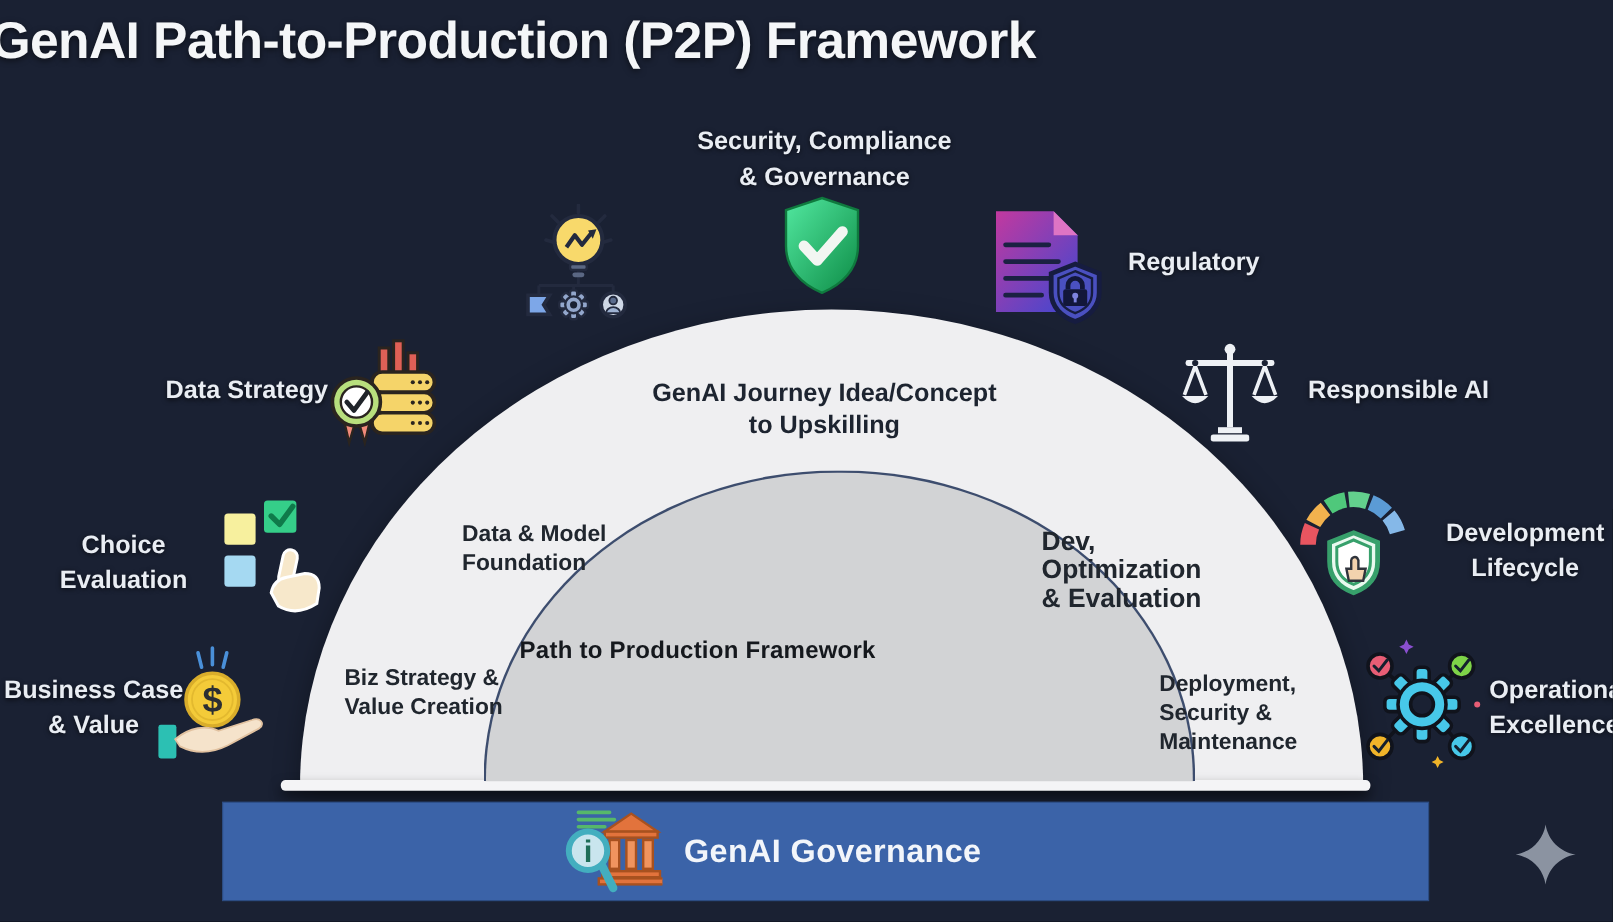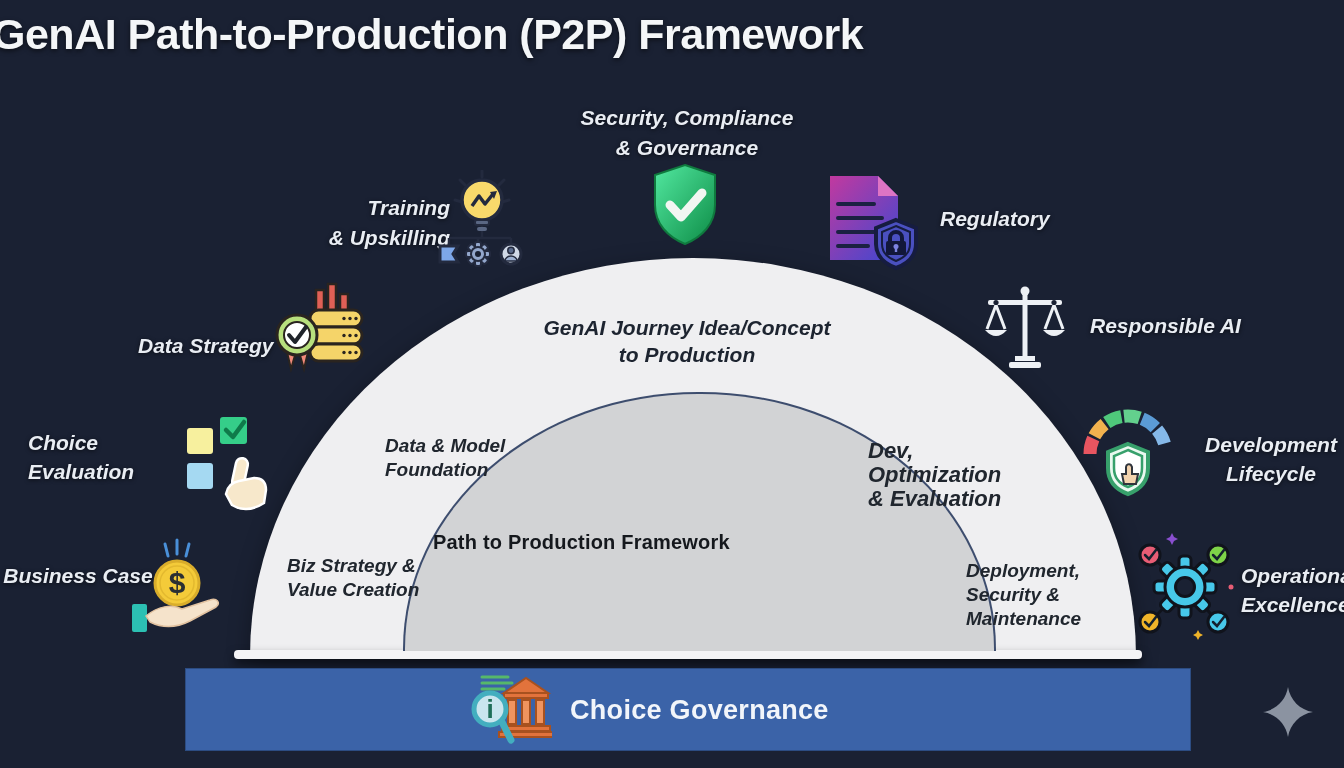--- a/index.html
+++ b/index.html
@@ -40,37 +40,37 @@
     font-size:20px; font-weight:600; color:#15181d; letter-spacing:.2px;
   }
   .gov-bar {
     left:186px; top:669px; width:1004px; height:81px; background:#3b63a8;
     box-shadow:0 0 0 1px #2c4c82;
   }
   .gov-label {
     position:absolute; left:384px; top:50%; transform:translateY(-50%);
     color:#f2f5fa; font-size:27px; font-weight:700; letter-spacing:.3px; white-space:nowrap;
   }
-  .line { display:block;font-style:italic; }
+  .line { display:block; }
 </style>
 </head>
 <body>
 
 <div class="stage">
 
   <div class="abs title">GenAI Path-to-Production (P2P) Framework</div>
 
   <div class="abs dome-outer"></div>
   <div class="abs dome-base"></div>
 
   <div class="abs dome-inner"></div>
 
   <div class="abs arch-title">
     <span class="line">GenAI Journey Idea/Concept</span>
-    <span class="line">to Production</span>
+    <span class="line">to Upskilling</span>
   </div>
 
   <div class="abs dome-text" style="left:385px; top:386px; font-size:19px; line-height:24px;">
     <span class="line">Data &amp; Model</span>
     <span class="line">Foundation</span>
   </div>
 
   <div class="abs dome-text" style="left:287px; top:506px; font-size:19px; line-height:24px;">
     <span class="line">Biz Strategy &amp;</span>
     <span class="line">Value Creation</span>
@@ -100,24 +100,20 @@
         <linearGradient id="gshield" x1="0" y1="0" x2="1" y2="1">
           <stop offset="0" stop-color="#52e8a0"></stop>
             <stop offset="1" stop-color="#0d8c46"></stop>
         </linearGradient>
       </defs>
       <path d="M40,3 L70,13 V43 C70,62 57,75 40,82 C23,75 10,62 10,43 V13 Z" fill="url(#gshield)" stroke="#0f7a3e" stroke-width="2"></path>
       <polyline points="25,43 36,55 57,31" fill="none" stroke="#f2f6f2" stroke-width="9" stroke-linecap="round" stroke-linejoin="round"></polyline>
     </svg>
   </span>
 
-  <div class="abs pillar-label" style="left:300px; top:193px; width:150px; text-align:right; font-size:21px; line-height:30px;">
-    <span class="line">Training</span>
-    <span class="line">&amp; Upskilling</span>
-  </div>
   <span class="abs" style="left:420px; top:170px;">
     <svg width="120" height="112" viewBox="0 0 120 112">
       <path d="M62,50 V68 M29,68 H91 M29,68 V76 M58,68 V74 M91,68 V74" stroke="#232a3e" stroke-width="2.5" fill="none"></path>
       <circle cx="62" cy="30" r="20" fill="#f8d96b" stroke="#232a3e" stroke-width="3.5"></circle>
       <path d="M45,15 L40,10 M62,7 V1 M79,15 L84,10 M42,32 L35,30 M82,32 L89,30" stroke="#232a3e" stroke-width="3" stroke-linecap="round"></path>
       <polyline points="52,36 59,26 65,34 73,24" fill="none" stroke="#232a3e" stroke-width="3.5" stroke-linejoin="round"></polyline>
       <polygon points="70,22 77,21 74,29" fill="#232a3e"></polygon>
       <rect x="55" y="50" width="14" height="5" rx="2" fill="#5a6783" stroke="#232a3e" stroke-width="2"></rect>
       <rect x="57" y="57" width="10" height="4" rx="2" fill="#5a6783"></rect>
       <path d="M20,76 h18 l-5,8 5,8 h-18 z" fill="#7da7e8" stroke="#232a3e" stroke-width="3"></path>
@@ -128,21 +124,21 @@
         <rect x="55" y="72" width="6" height="24" rx="2" fill="#93a7cc" stroke="#232a3e" stroke-width="2" transform="rotate(135 58 84)"></rect>
         <circle cx="58" cy="84" r="7" fill="#93a7cc" stroke="#232a3e" stroke-width="2"></circle>
         <circle cx="58" cy="84" r="3" fill="#1a2133"></circle>
       </g>
       <circle cx="91" cy="84" r="10" fill="#cfd8e6" stroke="#232a3e" stroke-width="3"></circle>
       <circle cx="91" cy="80.5" r="3.2" fill="#5a6b8c" stroke="#232a3e" stroke-width="1.5"></circle>
       <path d="M85,91 a6,5 0 0 1 12,0 z" fill="#9db1d1" stroke="#232a3e" stroke-width="1.5"></path>
     </svg>
   </span>
 
-  <div class="abs pillar-label" style="left:138px; top:314px; font-size:21px; white-space:nowrap;margin-top:20px;">
+  <div class="abs pillar-label" style="left:138px; top:314px; font-size:21px; white-space:nowrap;">
     <span class="line">Data Strategy</span>
   </div>
   <span class="abs" style="left:272px; top:280px;">
     <svg width="95" height="95" viewBox="0 0 95 95">
       <rect x="44" y="10" width="8" height="22" fill="#e06056" stroke="#2a241f" stroke-width="2.5"></rect>
       <rect x="56" y="4" width="8" height="28" fill="#e06056" stroke="#2a241f" stroke-width="2.5"></rect>
       <rect x="68" y="14" width="8" height="18" fill="#e06056" stroke="#2a241f" stroke-width="2.5"></rect>
       <rect x="38" y="30" width="52" height="17" rx="8.5" fill="#f5d469" stroke="#2a241f" stroke-width="3"></rect>
       <rect x="38" y="47" width="52" height="17" rx="8.5" fill="#f5d469" stroke="#2a241f" stroke-width="3"></rect>
       <rect x="38" y="64" width="52" height="17" rx="8.5" fill="#f5d469" stroke="#2a241f" stroke-width="3"></rect>
@@ -158,39 +154,40 @@
           <circle cx="84" cy="72.5" r="1.7"></circle>
       </g>
       <polygon points="15,72 24,72 19,89" fill="#f08a7a" stroke="#2a241f" stroke-width="2"></polygon>
       <polygon points="27,72 36,72 32,89" fill="#f08a7a" stroke="#2a241f" stroke-width="2"></polygon>
       <circle cx="25" cy="55" r="20" fill="#b8df7d" stroke="#2a241f" stroke-width="3"></circle>
       <circle cx="25" cy="55" r="13" fill="#ffffff" stroke="#2a241f" stroke-width="2"></circle>
       <polyline points="17,55 23,62 34,47" fill="none" stroke="#20242a" stroke-width="4" stroke-linecap="round" stroke-linejoin="round"></polyline>
     </svg>
   </span>
 
-  <div class="abs pillar-label" style="left:28px; top:428px; width:150px; text-align:left; font-size:21px; line-height:29px;">
+  <div class="abs pillar-label" style="left:28px; top:440px; width:150px; text-align:center; font-size:21px; line-height:29px;">
     <span class="line">Choice</span>
     <span class="line">Evaluation</span>
   </div>
   <span class="abs" style="left:178px; top:410px;">
     <svg width="100" height="105" viewBox="0 0 100 105">
       <rect x="9" y="18" width="26" height="26" rx="3" fill="#f7f09e"></rect>
       <rect x="42" y="7" width="27" height="27" rx="3" fill="#35ce89"></rect>
       <polyline points="48,20 55,27 66,12" fill="none" stroke="#0f7a4a" stroke-width="4.5" stroke-linecap="round" stroke-linejoin="round"></polyline>
       <rect x="9" y="53" width="26" height="26" rx="3" fill="#a5d9f2"></rect>
       <g>
         <rect x="56" y="48" width="12" height="30" rx="6" fill="#f7e8cb" stroke="#ffffff" stroke-width="2.5" transform="rotate(12 62 63)"></rect>
         <path d="M48,84 q2,-11 13,-13 l15,-3 q12,0 12,12 l-2,13 q-17,11 -32,2 z" fill="#f7e8cb" stroke="#ffffff" stroke-width="2.5"></path>
       </g>
     </svg>
   </span>
 
   <div class="abs pillar-label" style="left:2px; top:561px; width:152px; text-align:center; font-size:21px; line-height:29px;">
     <span class="line">Business Case</span>
+    <span class="line">&amp; Value</span>
   </div>
   <span class="abs" style="left:122px; top:532px;">
     <svg width="105" height="112" viewBox="0 0 105 112">
       <path d="M46,24 L43,12 M55,22 V8 M64,24 L67,12" stroke="#4a90d9" stroke-width="3" stroke-linecap="round"></path>
       <circle cx="55" cy="51" r="22" fill="#f4cb39" stroke="#d9ad2b" stroke-width="3"></circle>
       <circle cx="55" cy="51" r="17" fill="none" stroke="#e3b92f" stroke-width="1.5"></circle>
       <text x="55" y="61" text-anchor="middle" font-size="30" font-weight="bold" fill="#2b2f33" font-family="Liberation Sans, sans-serif">$</text>
       <rect x="10" y="72" width="15" height="28" rx="2" fill="#2cc0b3"></rect>
       <path d="M24,84 C36,74 50,72 60,77 L88,68 C95,65.5 99,71 94,75 L68,89 C54,96 40,96 28,90 Z" fill="#f5e3cb" stroke="#e2c2a0" stroke-width="1.5"></path>
     </svg>
@@ -299,21 +296,21 @@
           <rect x="54" y="29" width="8" height="24" fill="#f0945f"></rect>
           <rect x="68" y="29" width="8" height="24" fill="#f0945f"></rect>
           <rect x="34" y="55" width="48" height="5"></rect>
           <rect x="31" y="61" width="54" height="5"></rect>
         </g>
         <circle cx="22" cy="38" r="16" fill="#d6f0f4" fill-opacity="0.92" stroke="#43aebf" stroke-width="5"></circle>
         <line x1="34" y1="51" x2="43" y2="69" stroke="#43aebf" stroke-width="7" stroke-linecap="round"></line>
         <text x="22" y="47" text-anchor="middle" font-size="26" font-weight="bold" fill="#1f6e58" font-family="Liberation Sans, sans-serif">i</text>
       </svg>
     </span>
-    <span class="gov-label">Choice Governance</span>
+    <span class="gov-label">GenAI Governance</span>
   </div>
 
   <span class="abs" style="left:1262px; top:686px;">
     <svg width="52" height="52" viewBox="0 0 52 52">
       <path d="M26,1 C28,14 38,24 51,26 C38,28 28,38 26,51 C24,38 14,28 1,26 C14,24 24,14 26,1 Z" fill="#8b93a1"></path>
     </svg>
   </span>
 
 </div>
 

